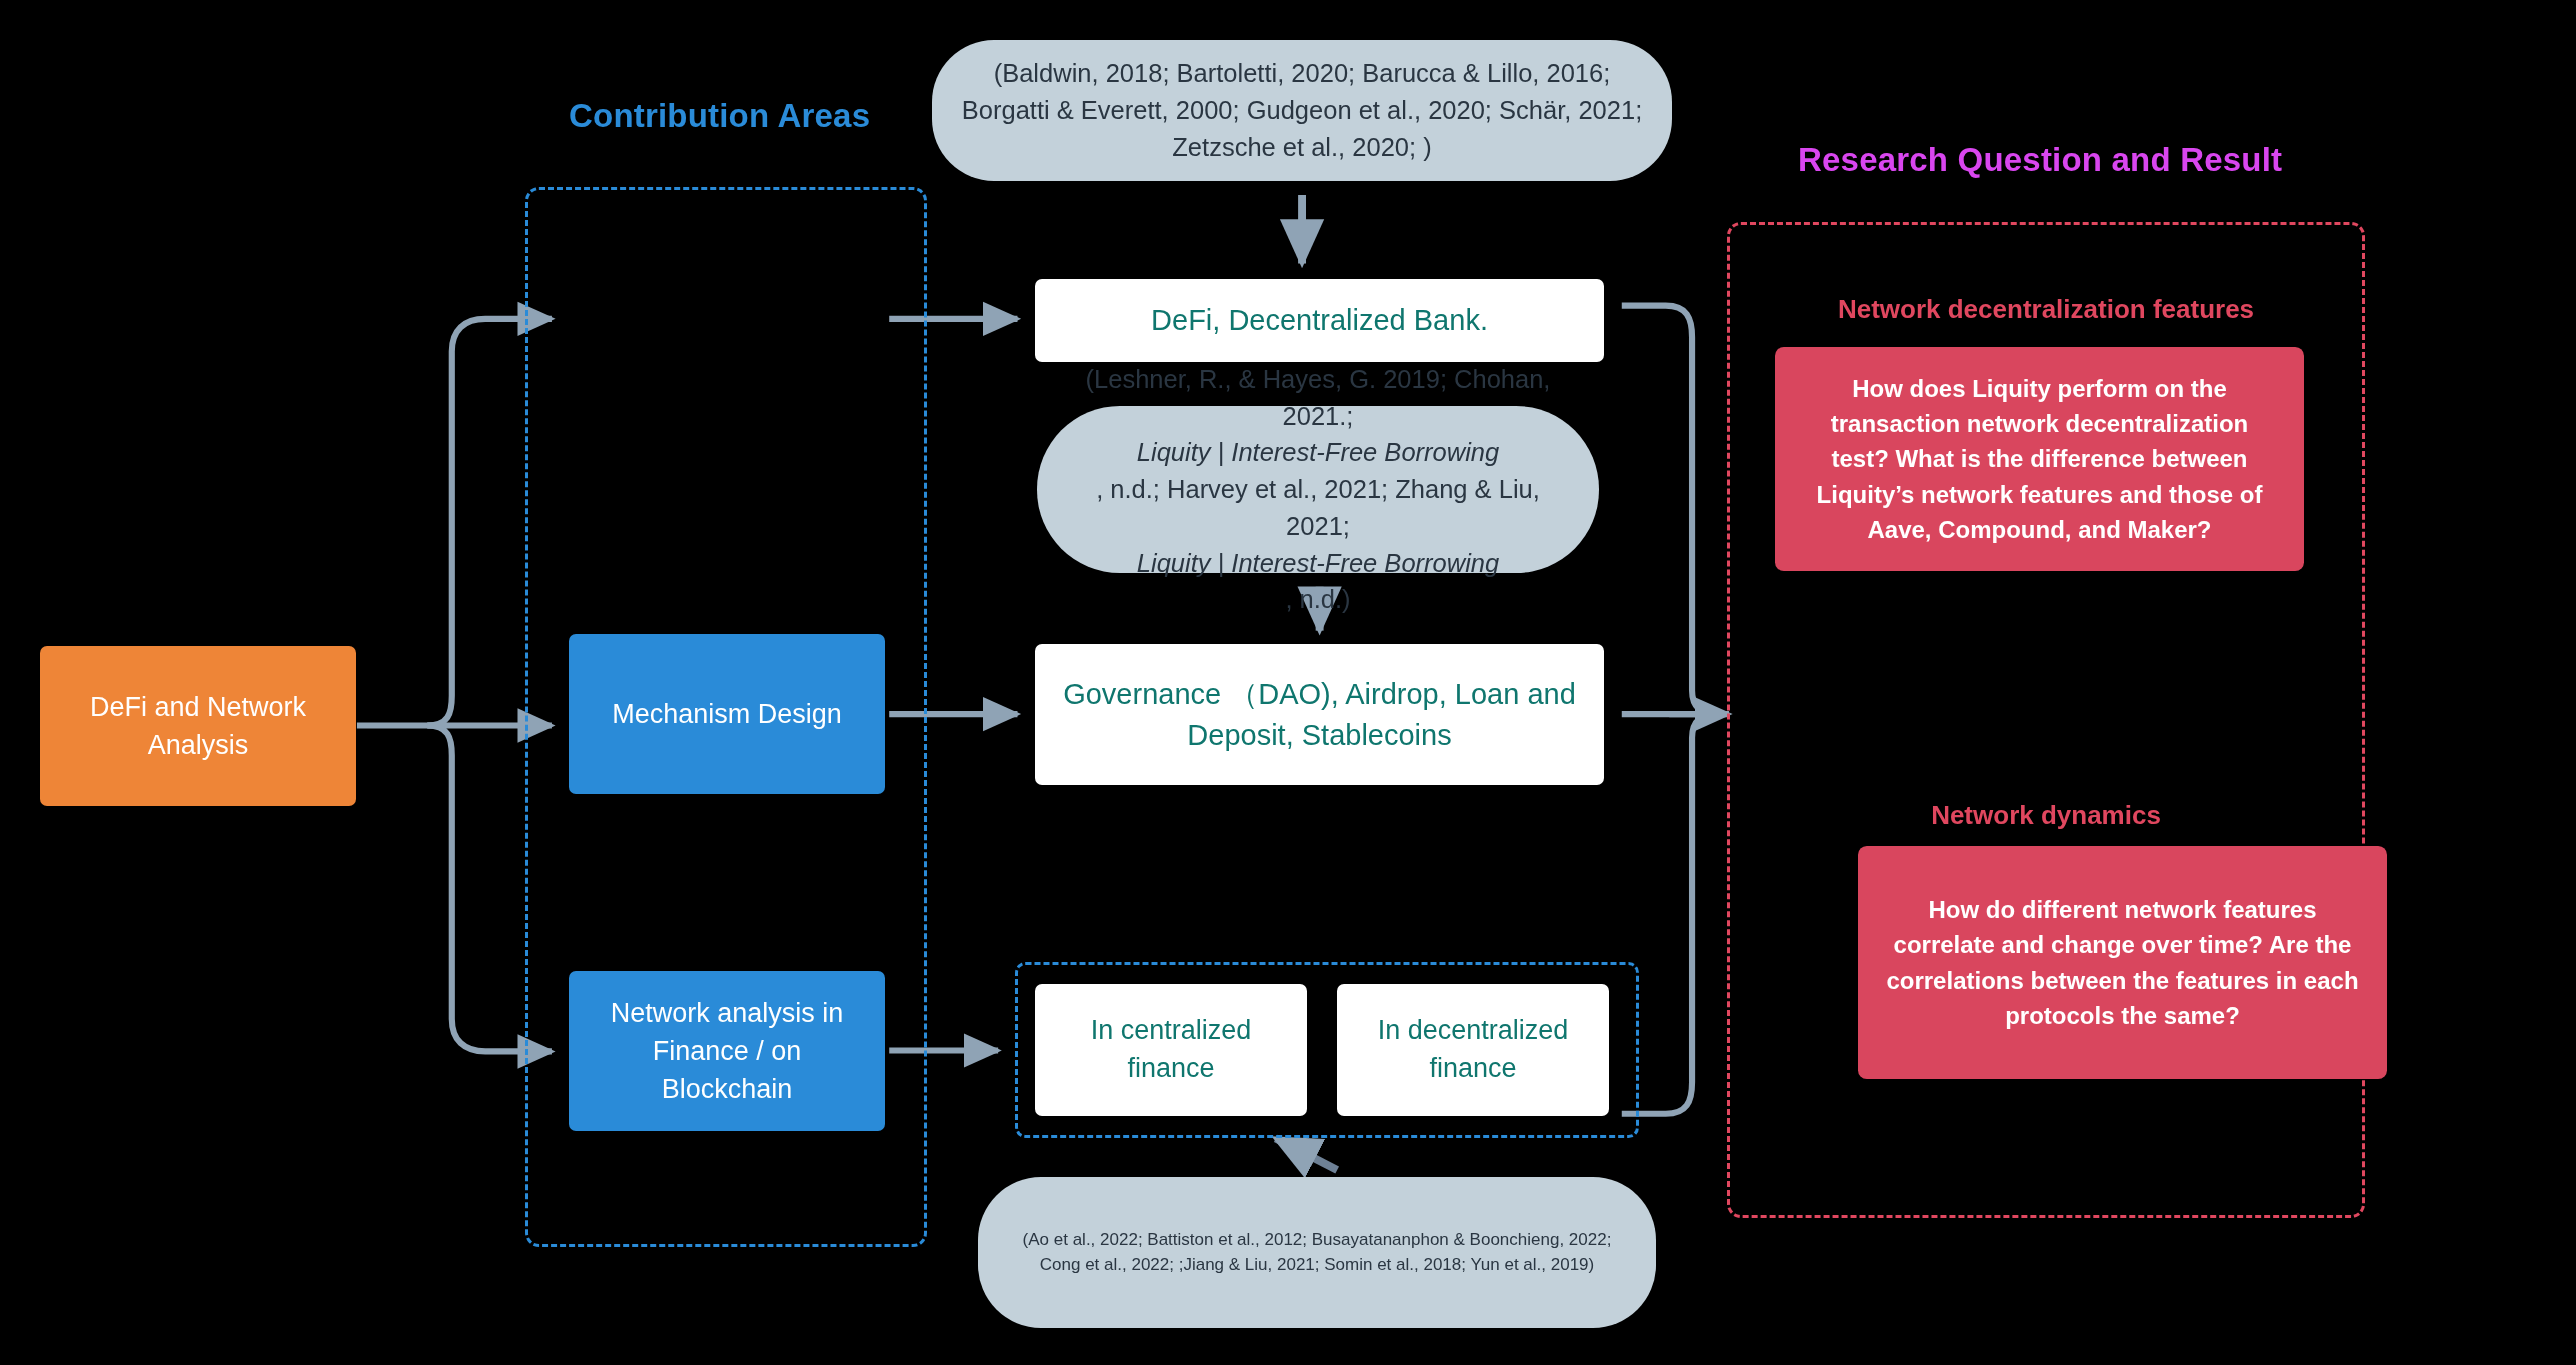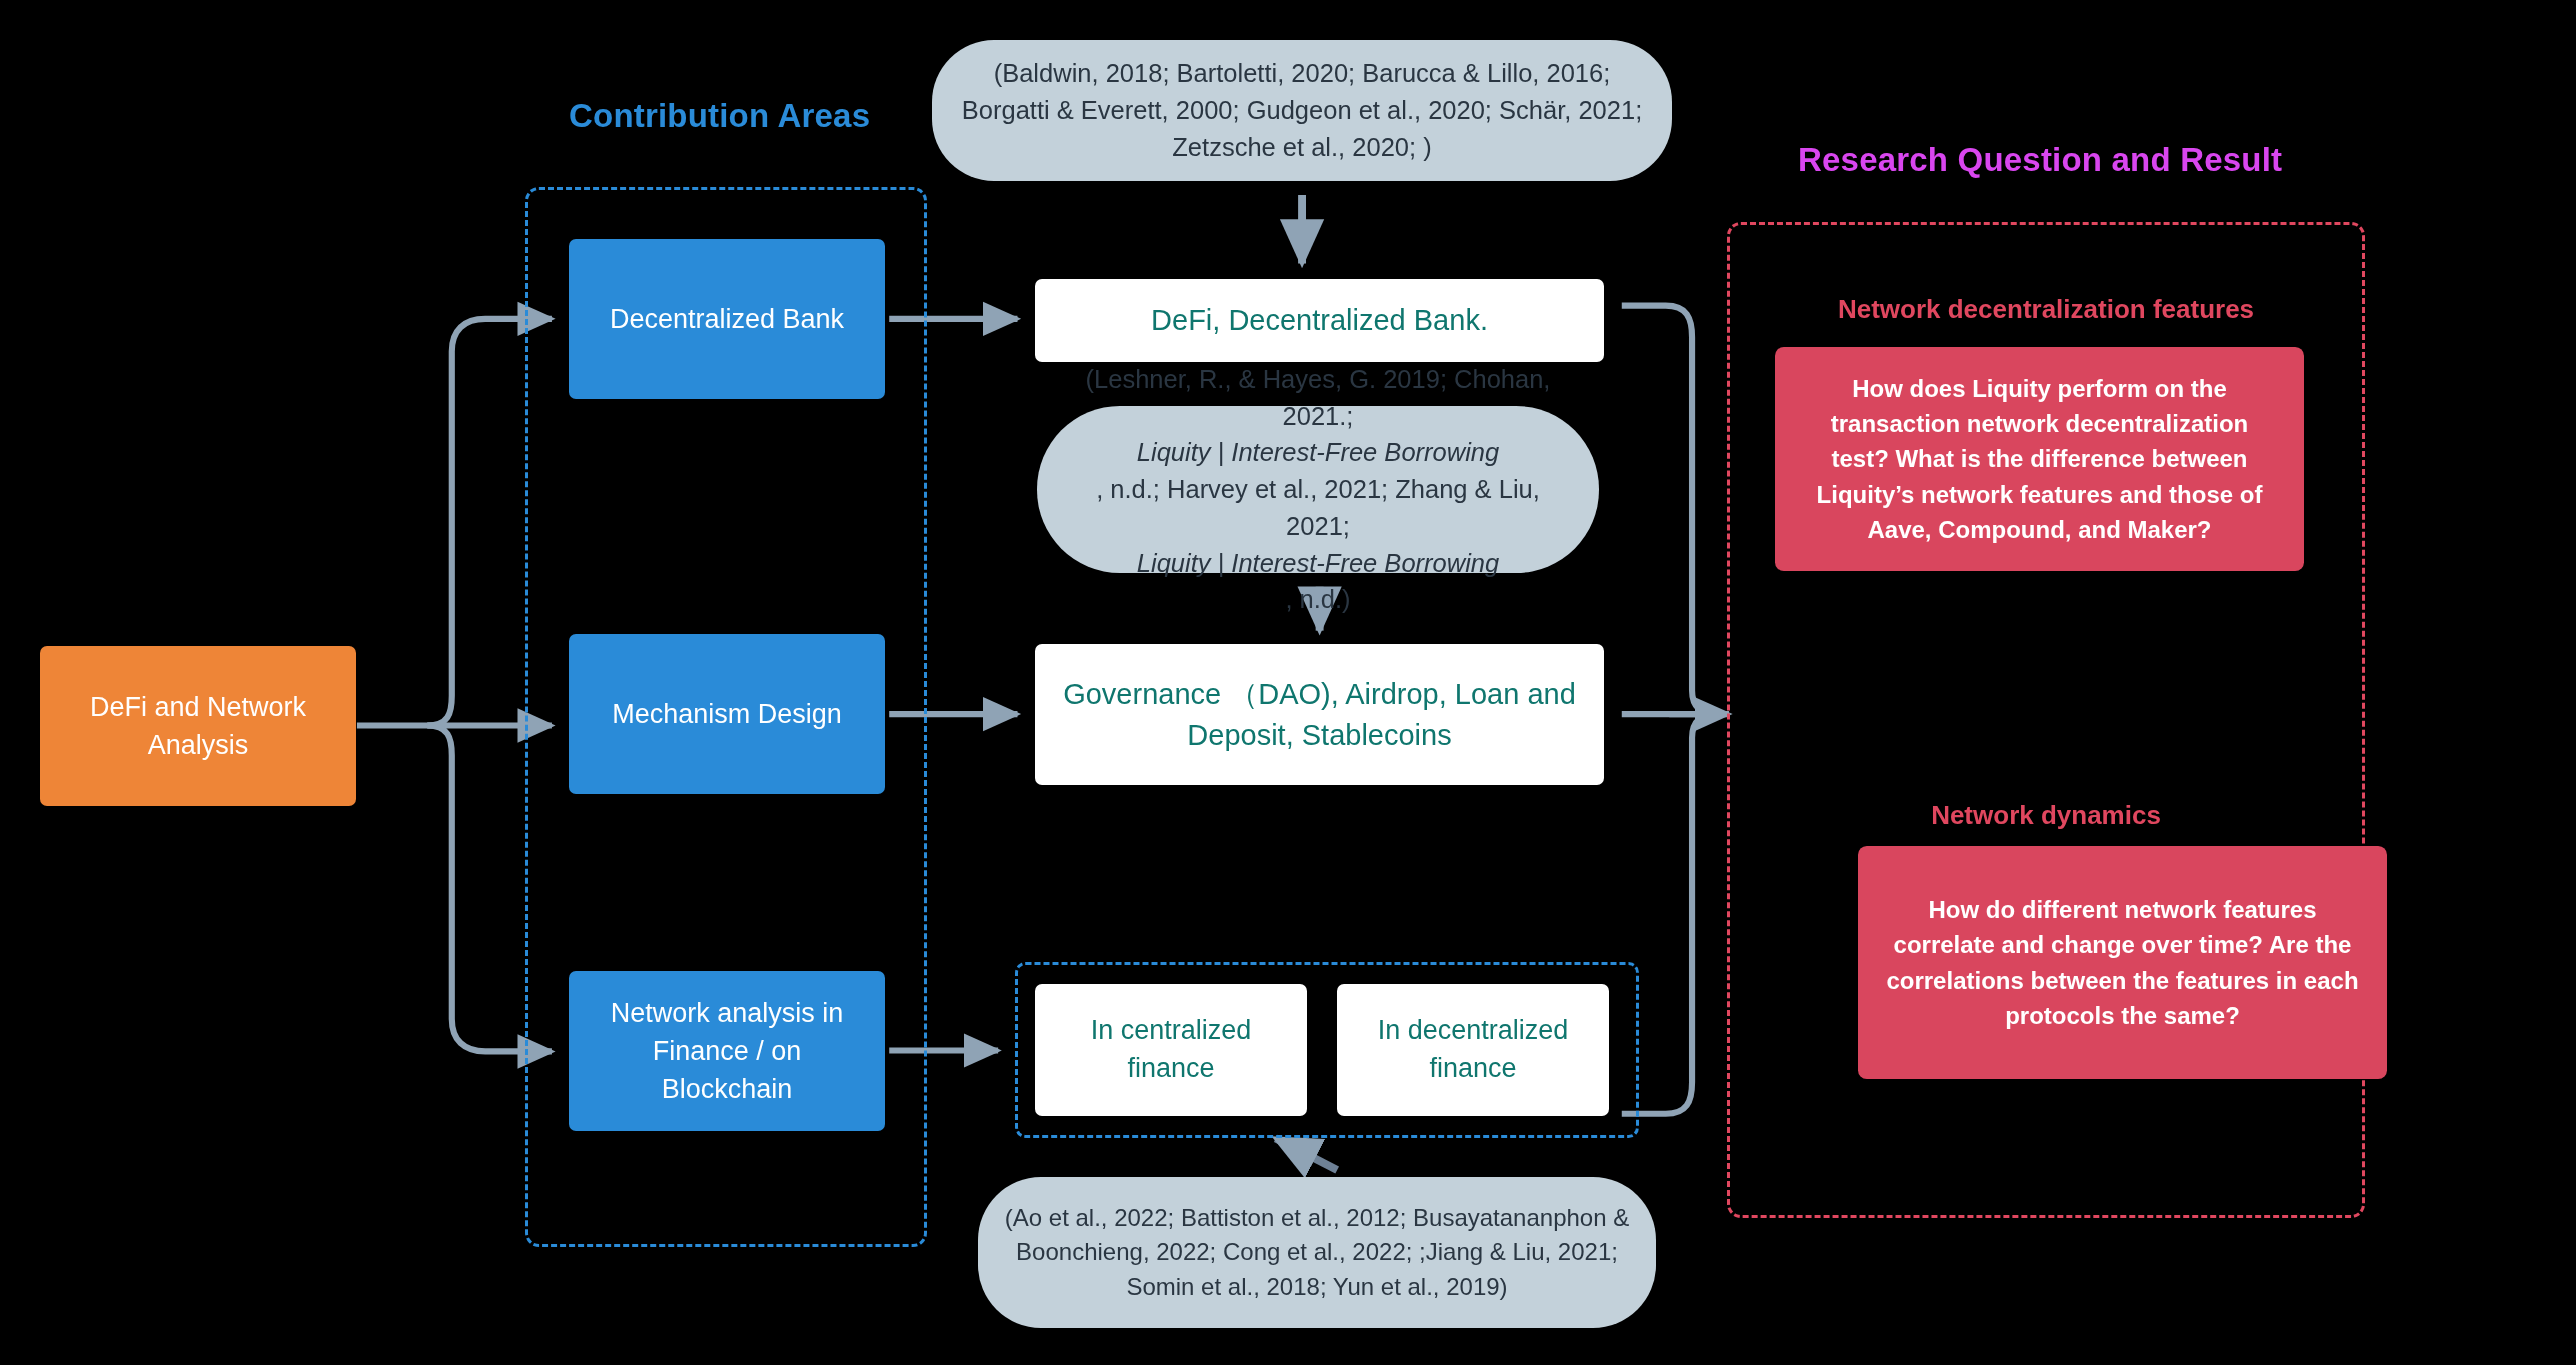--- a/index.html
+++ b/index.html
@@ -145,21 +145,21 @@
   #cite-mid {
     left: 1037px; top: 406px;
     width: 562px; height: 167px;
     border-radius: 83px;
     font-size: 25.5px;
   }
   #cite-bot {
     left: 978px; top: 1177px;
     width: 678px; height: 151px;
     border-radius: 63px;
-    font-size: 24px;
+    font-size: 17px;
   }
 
   
   .rq-subhead {
     color: #e0475f;
     font-size: 26px;
     font-weight: bold;
     text-align: center;
     white-space: nowrap;
   }
@@ -245,23 +245,20 @@
   <div id="group-research" class="abs dashed-group"></div>
   <div id="group-finance" class="abs dashed-group"></div>
 
   <div id="hdr-contribution" class="abs section-header">Contribution Areas</div>
   <div id="hdr-research" class="abs section-header">Research Question and Result</div>
 
   <div id="node-root" class="abs">
     <span>DeFi and Network Analysis</span>
   </div>
 
-  <div id="node-bank" class="abs node-blue">
-    <span>Decentralized Bank</span>
-  </div>
   <div id="node-mech" class="abs node-blue">
     <span>Mechanism Design</span>
   </div>
   <div id="node-netfin" class="abs node-blue">
     <span>Network analysis in Finance / on Blockchain</span>
   </div>
 
   <div id="node-defi-bank" class="abs node-white">
     <span>DeFi, Decentralized Bank.</span>
   </div>

